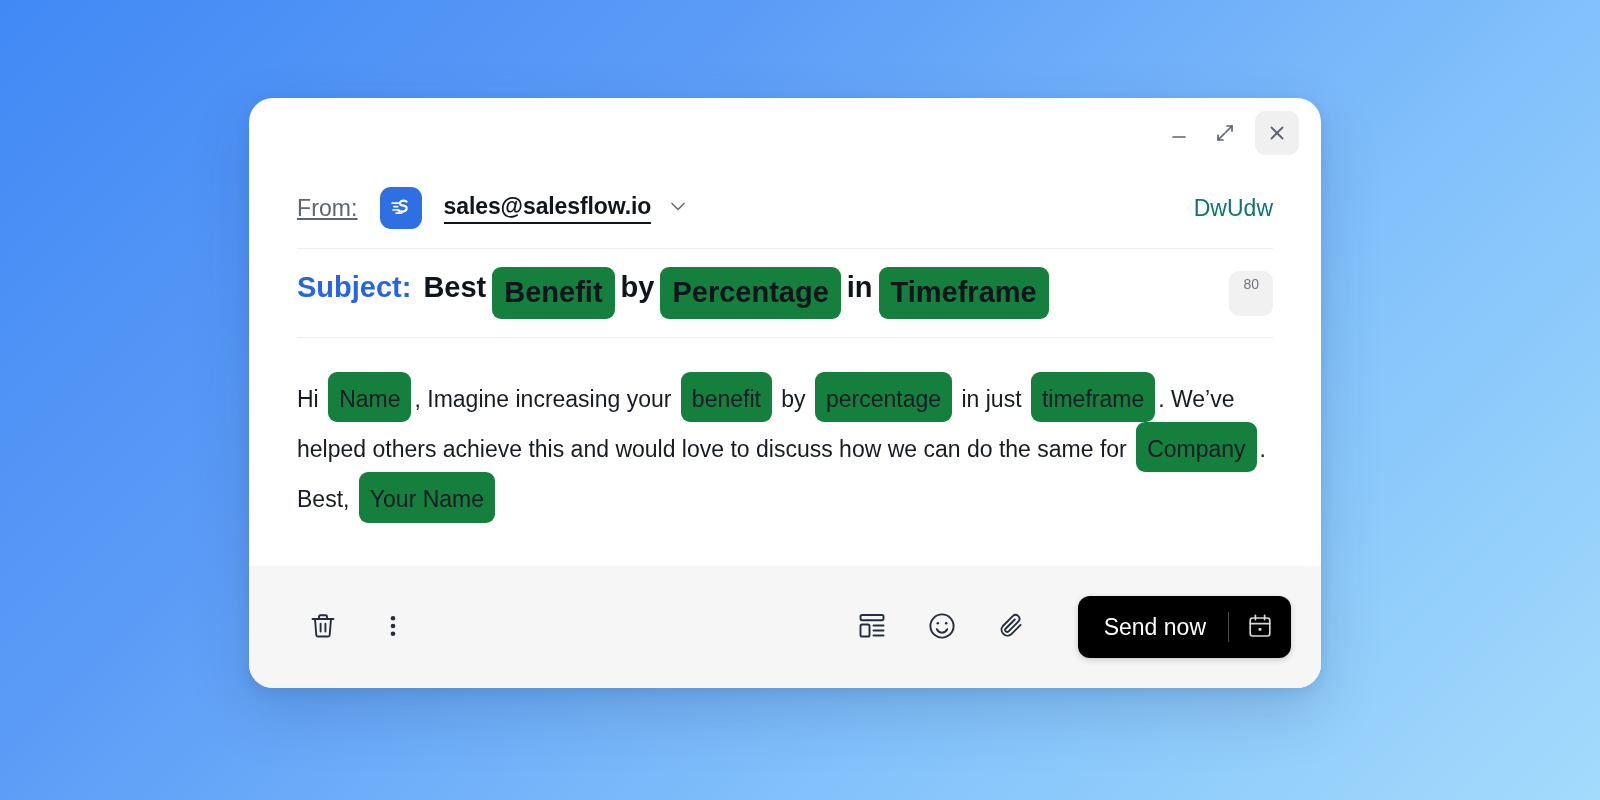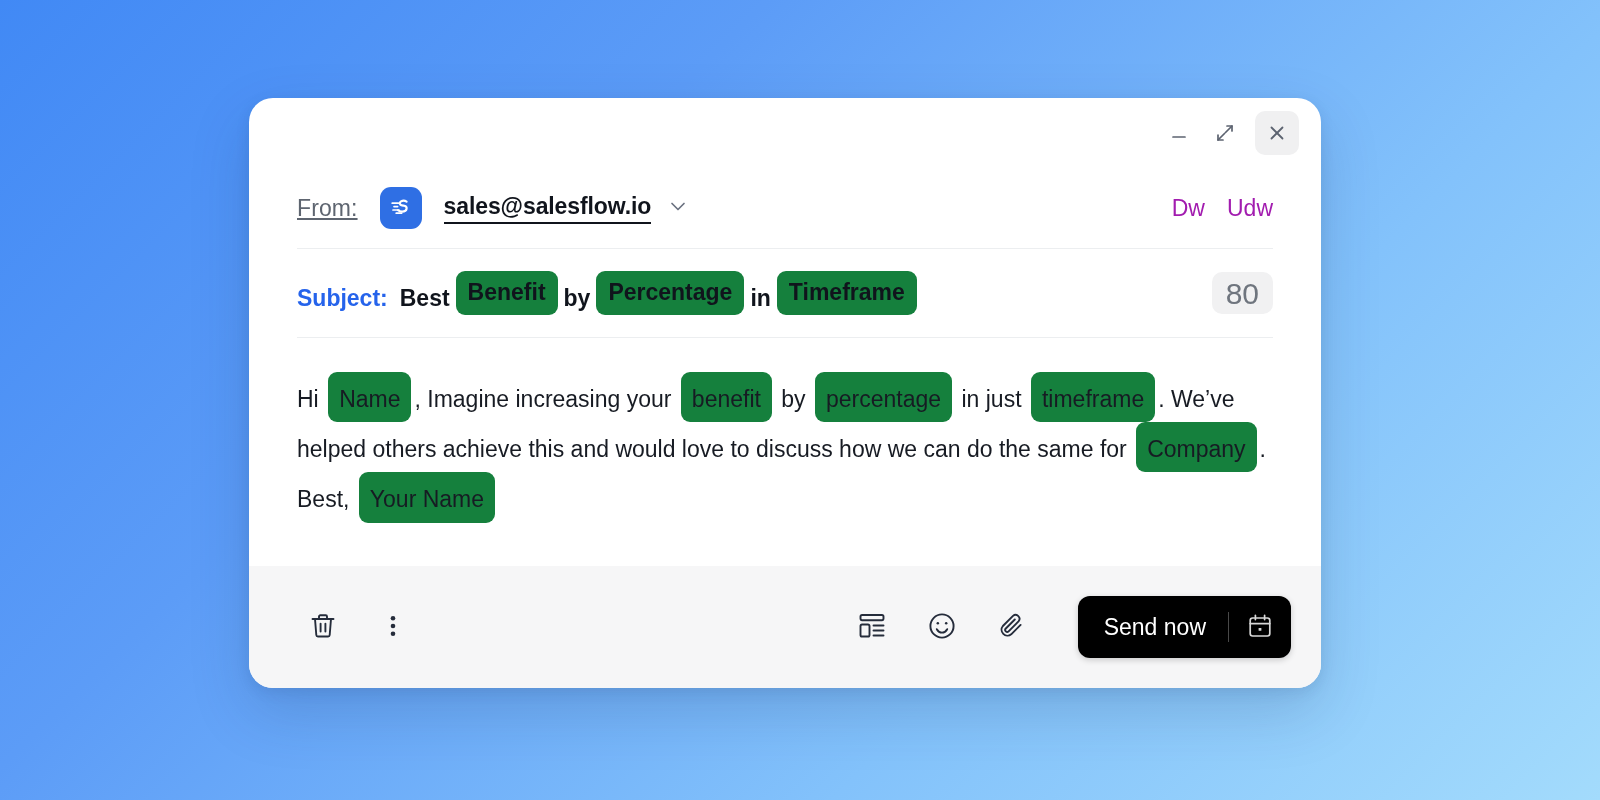--- a/index.html
+++ b/index.html
@@ -111,46 +111,45 @@
     margin-left: 16px;
     color: #6b7280;
     display: flex;
     align-items: center;
     cursor: pointer;
   }
 
   .from-extras {
     margin-left: auto;
     display: flex;
-    gap: 22px;
     font-size: 23px;
-    color: #a21caf;
+    color: #0f766e;
   }
   .from-extras span { cursor: pointer; }
 
   .divider {
     height: 1px;
     background: #eceef0;
     flex: 0 0 auto;
   }
 
   
   .subject-row {
     display: flex;
     align-items: center;
     height: 88px;
     flex: 0 0 auto;
   }
 
   .subject-line {
-    font-size: 23px;
+    font-size: 29px;
     font-weight: 700;
     color: #10141c;
     display: flex;
-    align-items: flex-end;
+    align-items: flex-start;
     flex-wrap: wrap;
     line-height: 1.4;
   }
 
   .subject-label {
     color: #2563eb;
     margin-right: 9px;
   }
 
   .subject-text-part { margin: 0 3px; }
@@ -161,23 +160,23 @@
     padding: 5px 12px 6px;
     margin: 0 3px;
     display: inline-block;
     cursor: pointer;
   }
 
   .char-count {
     margin-left: auto;
     background: #f1f1f2;
     color: #6f757e;
-    font-size: 30px;
+    font-size: 14px;
     border-radius: 10px;
-    padding: 5px 14px 3px;
+    padding: 5px 14px 24px;
   }
 
   
   .message-body {
     padding-top: 34px;
     font-size: 23px;
     color: #171b23;
     line-height: 1.53;
     flex: 1 1 auto;
   }

